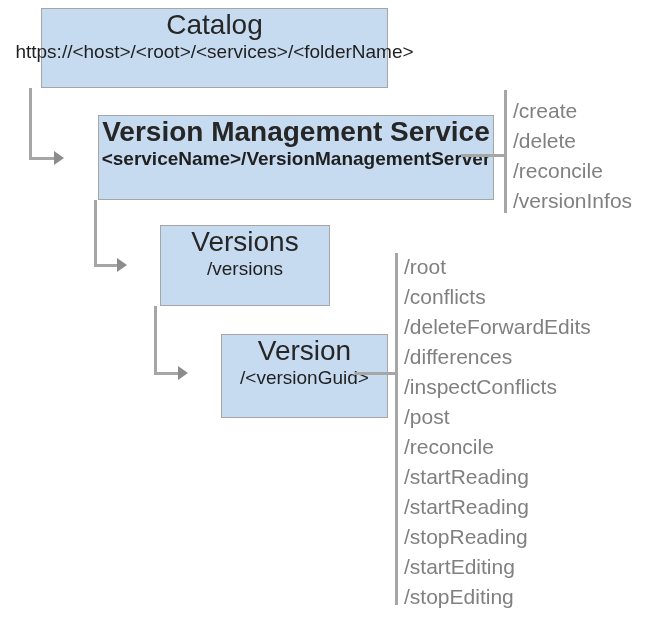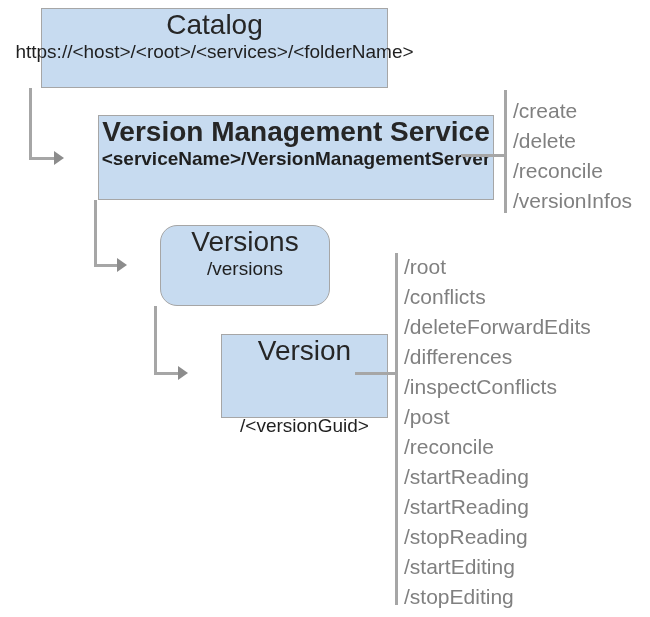--- a/index.html
+++ b/index.html
@@ -34,22 +34,22 @@
     white-space: nowrap;
   }
   .node-subtitle {
     font-size: 19px;
     line-height: 1.25;
     color: #1f1f1f;
     white-space: nowrap;
   }
   #box-catalog  { left: 8px;   top: 8px;   width: 347px; height: 80px; }
   #box-vms      { left: 65px;  top: 115px; width: 396px; height: 85px; font-weight: bold; }
-  #box-versions { left: 127px; top: 225px; width: 170px; height: 81px; border-radius: 17px; }
-  #box-version  { left: 188px; top: 334px; width: 167px; height: 84px; gap: 48px; }
+  #box-versions { left: 127px; top: 225px; width: 170px; height: 81px; }
+  #box-version  { left: 188px; top: 334px; width: 167px; height: 84px; }
 
   .line {
     position: absolute;
     background: #a6a6a6;
   }
   .arrowhead {
     position: absolute;
     width: 0;
     height: 0;
     border-top: 7px solid transparent;

